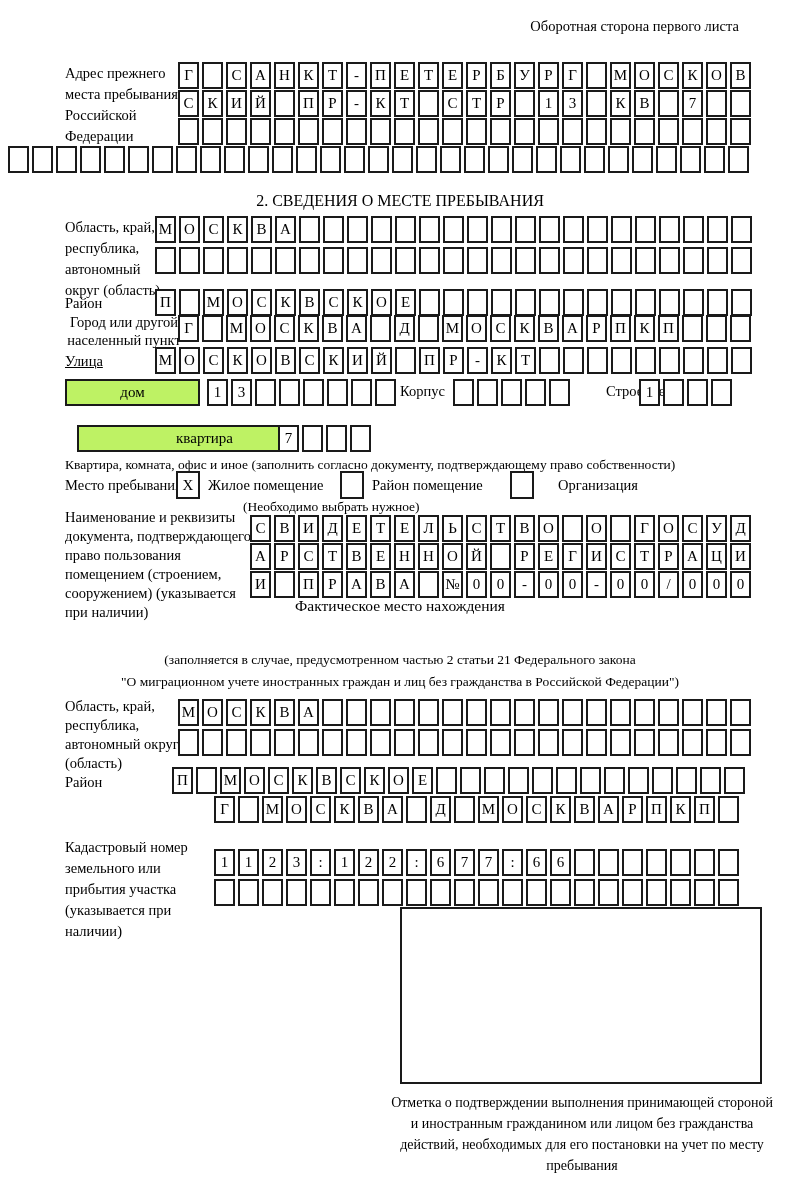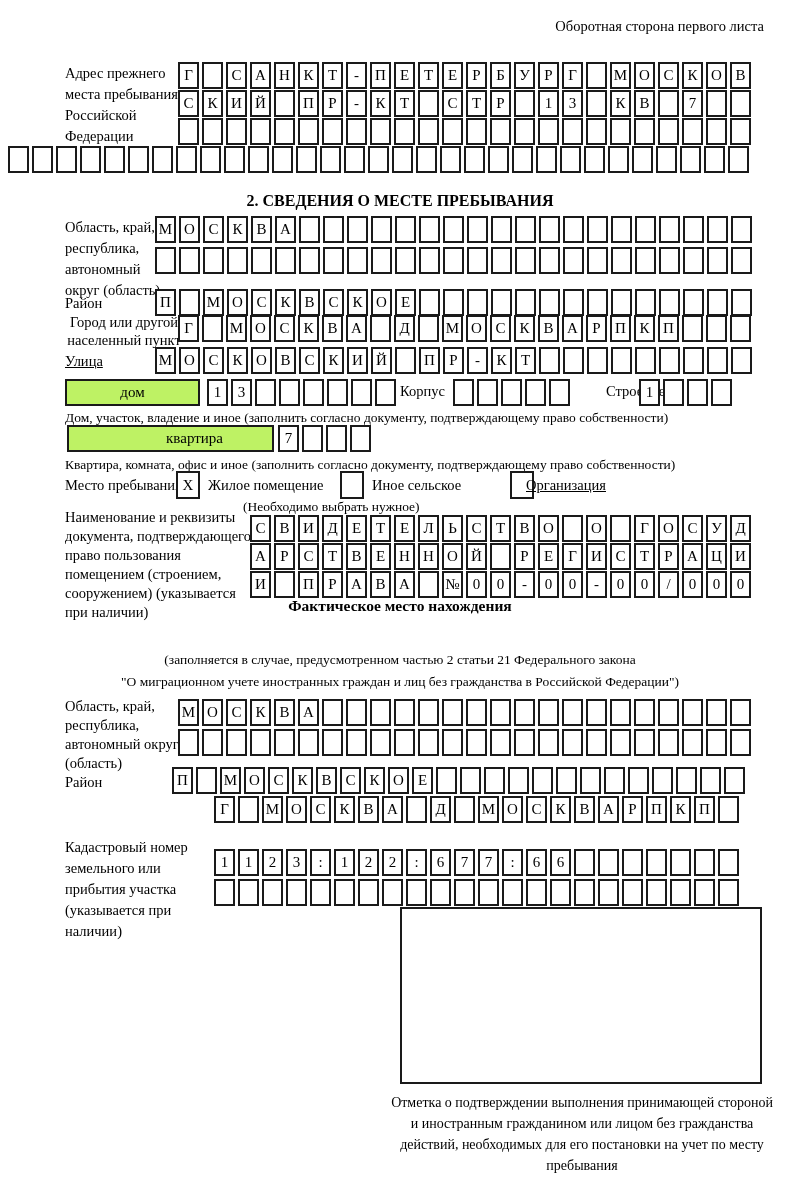--- a/index.html
+++ b/index.html
@@ -2,37 +2,37 @@
 <html><head>
 <meta charset="utf-8">
 <style>
   html,body{margin:0;padding:0;background:#fff;color:#000;}
   .page{position:relative;width:800px;height:1180px;background:#fff;overflow:hidden;
         font-family:"Liberation Serif", serif;}
   .abs{position:absolute;}
   .label{font-size:14.5px;line-height:21px;}
   .caption{font-size:13.5px;}
   .center{left:0;width:800px;text-align:center;}
-  .title{font-weight:bold;font-size:16px;}
+  .title{font-weight:normal;font-size:16px;}
   .cellrow{position:absolute;display:flex;gap:3px;}
   .cell{box-sizing:border-box;flex:0 0 21px;width:21px;height:27px;border:2px solid #1a1a1a;
         display:flex;align-items:center;justify-content:center;
         font-size:15px;line-height:1;background:#fff;}
   .widebox{position:absolute;box-sizing:border-box;height:27px;border:2px solid #1a1a1a;
         display:flex;align-items:center;justify-content:center;font-size:15px;background:#bef264;}
   .checkbox{position:absolute;box-sizing:border-box;width:24px;height:28px;border:2px solid #1a1a1a;
         display:flex;align-items:center;justify-content:center;font-size:15px;background:#fff;}
   .stampbox{position:absolute;box-sizing:border-box;border:2px solid #1a1a1a;background:#fff;}
 </style>
 </head>
 <body>
 
 <div class="page">
 
-  <div class="abs label" style="top:16px;right:36px;">Оборотная сторона первого листа</div>
+  <div class="abs label" style="top:16px;right:61px;">Оборотная сторона первого листа</div>
 
   <div class="abs label" style="left:65px;top:63px;width:125px;">Адрес прежнего места пребывания в Российской Федерации</div>
   <div class="cellrow" style="left:178px;top:62px;">
       <div class="cell">Г</div>
       <div class="cell"></div>
       <div class="cell">С</div>
       <div class="cell">А</div>
       <div class="cell">Н</div>
       <div class="cell">К</div>
       <div class="cell">Т</div>
@@ -303,38 +303,37 @@
       <div class="cell"></div>
       <div class="cell"></div>
     </div>
   <div class="abs label" style="left:574px;top:381px;margin-left:32px;">Строение</div>
   <div class="cellrow" style="left:639px;top:379px;">
       <div class="cell">1</div>
       <div class="cell"></div>
       <div class="cell"></div>
       <div class="cell"></div>
     </div>
-  <div class="abs caption" style="left:65px;top:410px;">Дом, участок, владение и иное (заполнить согласно документу, подтверждающему право собственности)</div>
-
-  <div class="widebox" style="left:67px;top:425px;width:207px;padding-left:48px;">квартира</div>
+
+  <div class="widebox" style="left:77px;top:425px;width:207px;padding-left:48px;">квартира</div>
   <div class="cellrow" style="left:278px;top:425px;">
       <div class="cell">7</div>
       <div class="cell"></div>
       <div class="cell"></div>
       <div class="cell"></div>
     </div>
   <div class="abs caption" style="left:65px;top:457px;">Квартира, комната, офис и иное (заполнить согласно документу, подтверждающему право собственности)</div>
 
   <div class="abs label" style="left:65px;top:475px;">Место пребывания:</div>
   <div class="checkbox" style="left:176px;top:471px;">X</div>
   <div class="abs label" style="left:208px;top:475px;">Жилое помещение</div>
   <div class="checkbox" style="left:340px;top:471px;"></div>
-  <div class="abs label" style="left:372px;top:475px;">Иное сельское</div>
+  <div class="abs label" style="left:372px;top:475px;">Район помещение</div>
   <div class="checkbox" style="left:510px;top:471px;"></div>
-  <div class="abs label" style="left:526px;top:475px;text-decoration:underline;">Организация</div>
+  <div class="abs label" style="left:558px;top:475px;">Организация</div>
   <div class="abs caption" style="left:243px;top:499px;">(Необходимо выбрать нужное)</div>
 
   <div class="abs label" style="left:65px;top:508px;width:190px;line-height:19px;">Наименование и реквизиты документа, подтверждающего право пользования помещением (строением, сооружением) (указывается при наличии)</div>
   <div class="cellrow" style="left:250px;top:515px;">
       <div class="cell">С</div>
       <div class="cell">В</div>
       <div class="cell">И</div>
       <div class="cell">Д</div>
       <div class="cell">Е</div>
       <div class="cell">Т</div>

